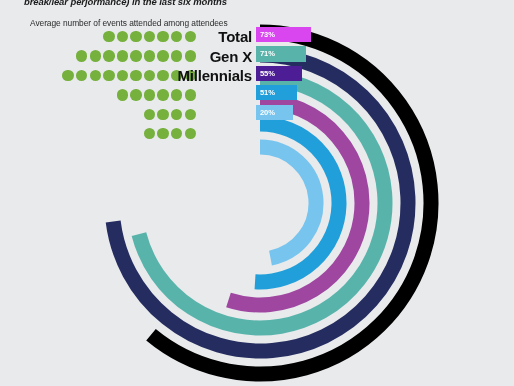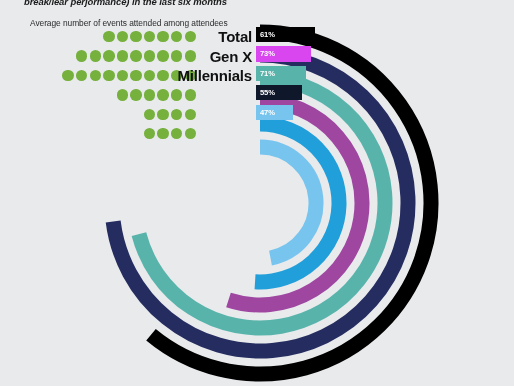--- a/index.html
+++ b/index.html
@@ -137,39 +137,39 @@
       </div>
       <div class="cat-row">
         <span class="cat-label">Gen X</span>
       </div>
       <div class="cat-row">
         <span class="cat-label">Millennials</span>
       </div>
     </div>
   <div id="bands">
       <div class="band-row">
-        <div class="band" style="background: rgb(0, 0, 0); width: 59.345px;">
-          <span class="band-pct">61%</span>
-        </div>
-      </div>
-      <div class="band-row">
         <div class="band" style="background: #d946ef; width: 54.86px;">
           <span class="band-pct">73%</span>
         </div>
       </div>
       <div class="band-row">
         <div class="band" style="background: rgb(88, 180, 171); width: 50.375px;">
           <span class="band-pct">71%</span>
         </div>
       </div>
       <div class="band-row">
-        <div class="band" style="background: #0f172a; width: 45.89px;">
+        <div class="band" style="background: #4c1d95; width: 45.89px;">
           <span class="band-pct">55%</span>
         </div>
       </div>
       <div class="band-row">
+        <div class="band" style="background: rgb(33, 159, 218); width: 41.405px;">
+          <span class="band-pct">51%</span>
+        </div>
+      </div>
+      <div class="band-row">
         <div class="band" style="background: rgb(119, 196, 239); width: 36.92px;">
-          <span class="band-pct">47%</span>
+          <span class="band-pct">20%</span>
         </div>
       </div>
     </div>
 
 </div>
 
 </body></html>

